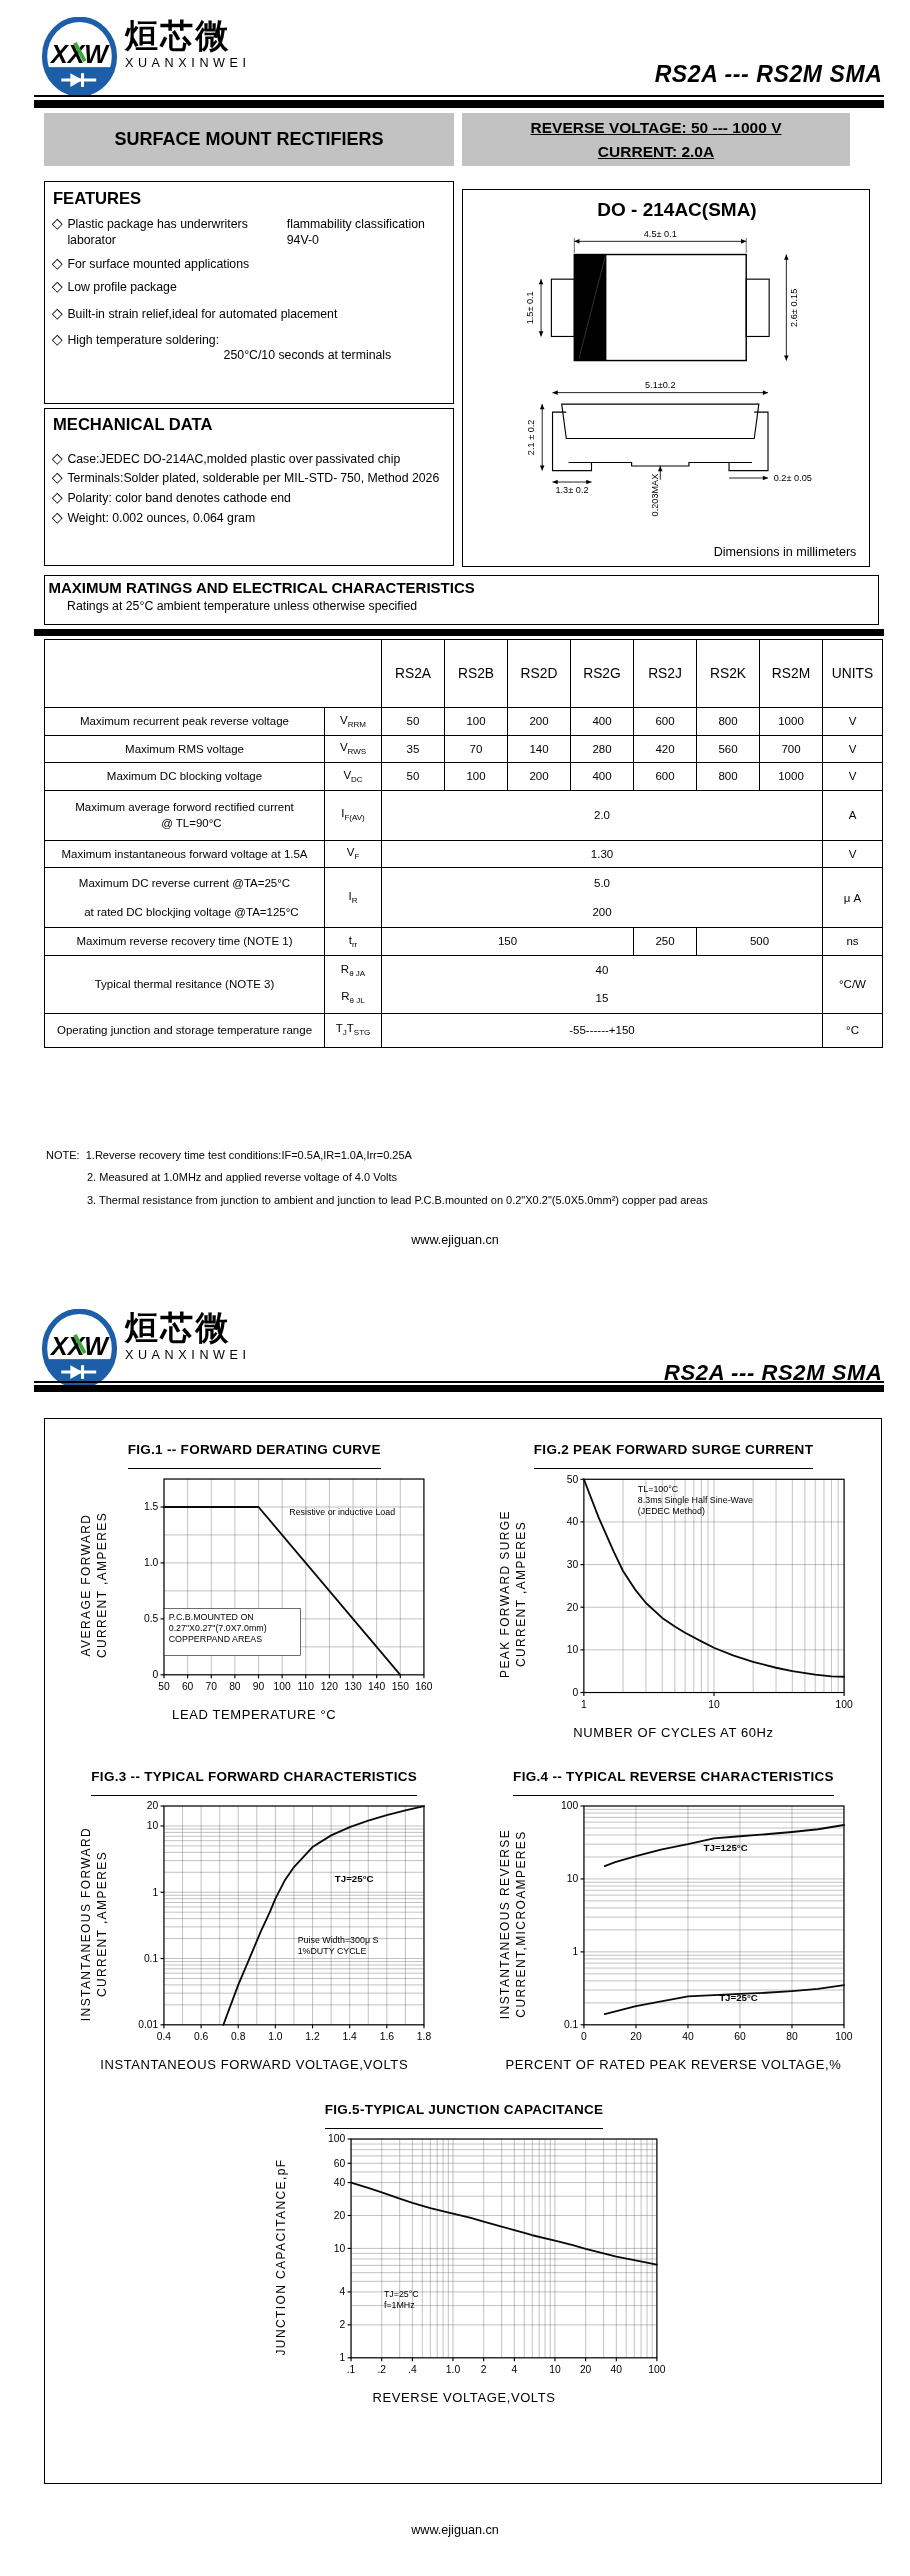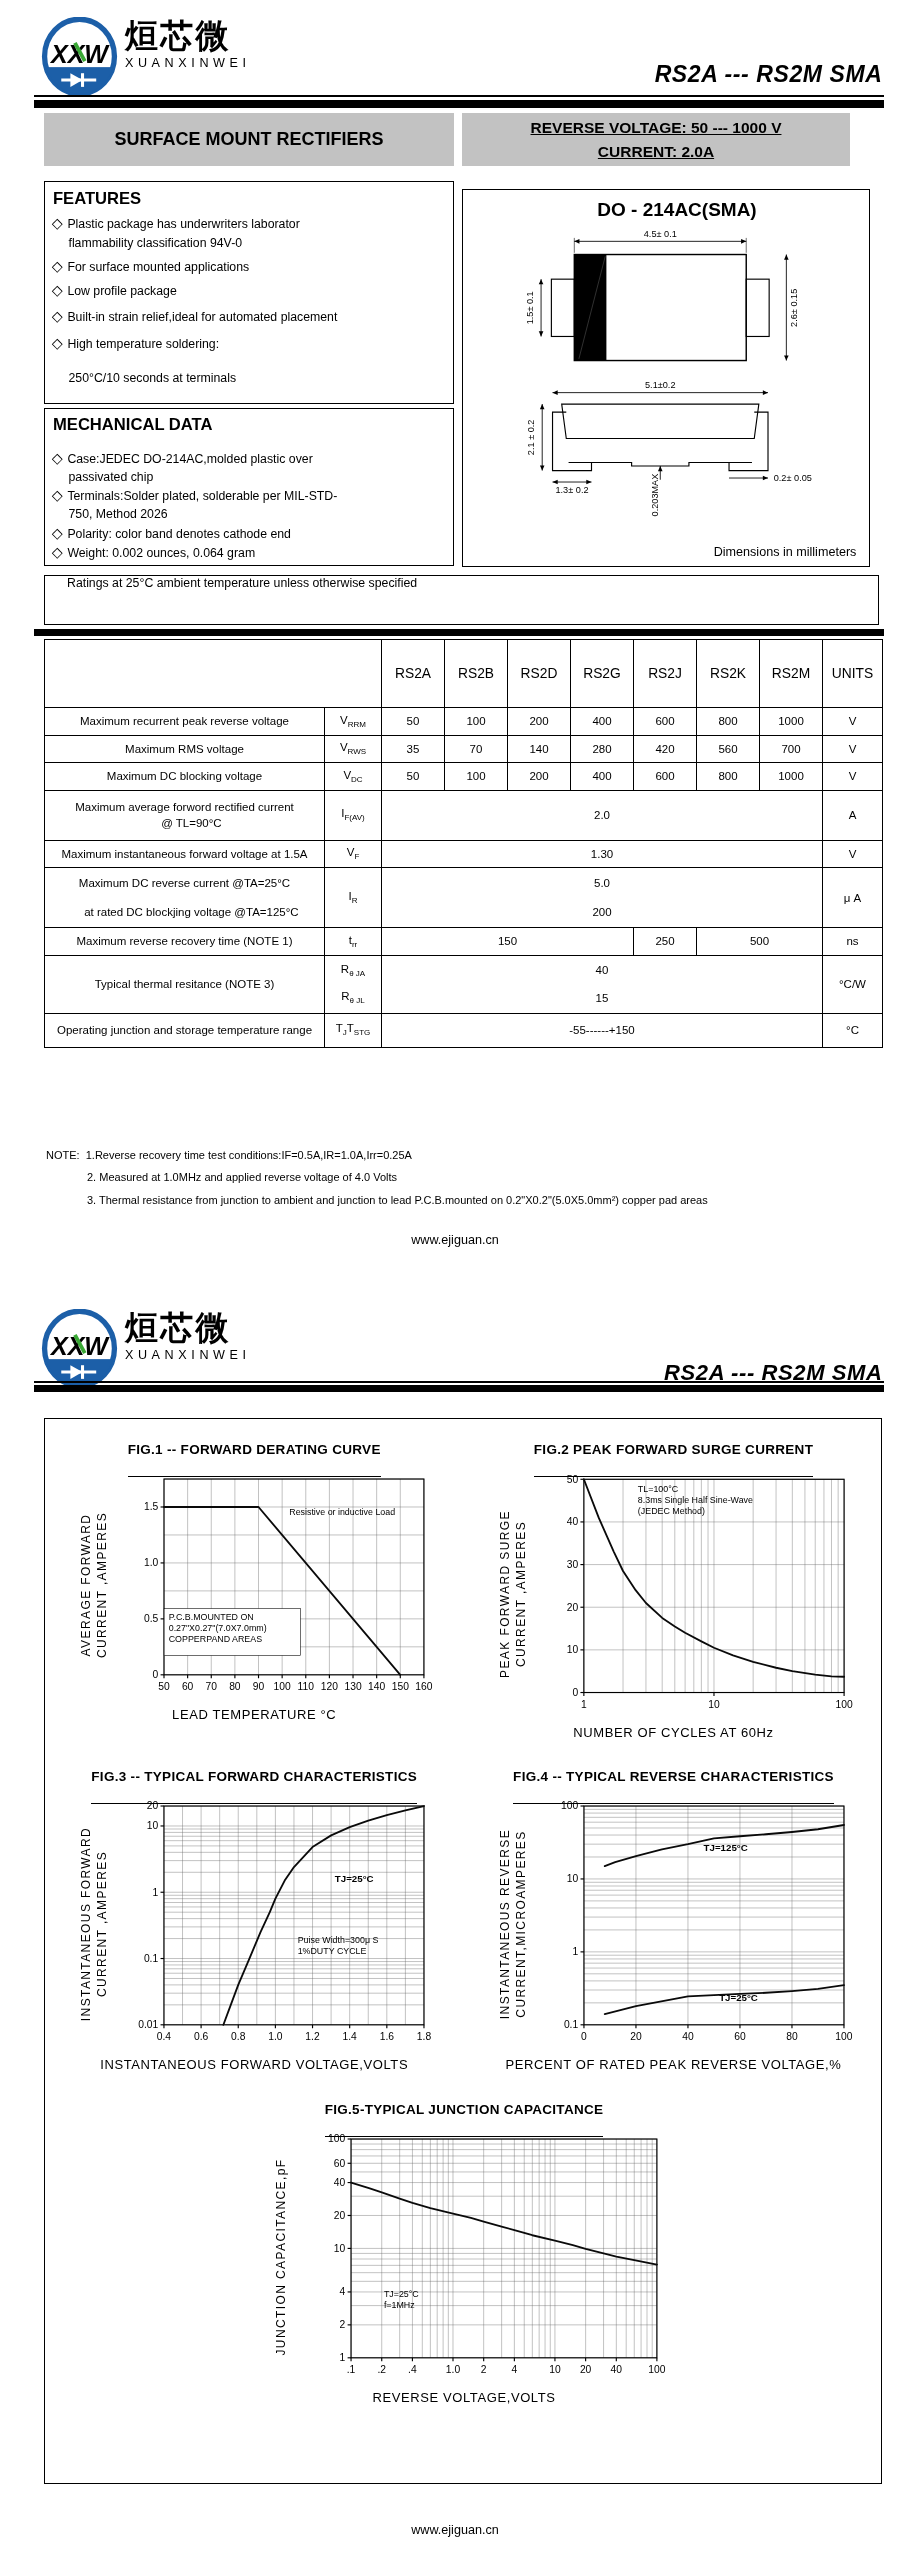--- a/index.html
+++ b/index.html
@@ -15,21 +15,21 @@
   .rule-thick{height:8px;background:#000;}
   .graybox{background:#c2c2c2;display:flex;flex-direction:column;justify-content:center;}
   .graybox .t1{font-size:18px;font-weight:bold;text-align:center;}
   .graybox .t2{font-size:15.5px;font-weight:bold;text-align:center;line-height:24px;text-decoration:underline;}
   
   .secbox{border:1.7px solid #000;box-sizing:border-box;background:#fff;}
   .sec-title{font-size:16.6px;font-weight:bold;margin:2.3px 0 6.9px 2.3px;}
   .item{display:flex;font-size:12.3px;line-height:1.32;margin:0 0 7.5px 1.1px;}
   .item .bullet{font-size:14.3px;margin-right:4.6px;line-height:1.1;}
   .item .l2{margin-left:1.1px;}
-  .item-lines{display:flex;flex-direction:column;gap:3.4px;}
+  .item-lines{display:flex;flex-direction:row;gap:3.4px;}
   
   .do-title{font-size:19px;font-weight:bold;margin:9.2px 0 0 22px;text-align:center;}
   .do-note{position:absolute;right:12.6px;bottom:6.9px;font-size:12.6px;}
   .pkg-dim{font-size:16px;}
   
   .ratings-title{font-size:15px;font-weight:bold;margin:3.4px 0 2.3px 3.4px;}
   .ratings-sub{font-size:12.3px;margin-left:22px;}
   table.ratings{border-collapse:collapse;width:835px;table-layout:fixed;border:1.7px solid #000;}
   table.ratings td,table.ratings th{border:1.4px solid #000;border-top-width:1.7px;border-bottom-width:1.7px;
     padding:1.1px 2.3px;font-size:11.5px;text-align:center;vertical-align:middle;box-sizing:border-box;}
@@ -46,21 +46,21 @@
   .r-tj td{height:34px;}
   .stack2{display:flex;flex-direction:column;justify-content:space-around;height:100%;}
   
   .notes{font-size:11px;line-height:1.25;}
   .notes .n{margin-bottom:8.6px;}
   .notes .ind{margin-left:41px;}
   .footer{width:100%;text-align:center;font-size:12.6px;}
   
   .figblock{position:absolute;}
   .fig-title{text-align:center;font-size:13.5px;font-weight:bold;letter-spacing:0.3px;}
-  .fig-title span{border-bottom:1.7px solid #000;padding-bottom:19px;}
+  .fig-title span{border-bottom:1.7px solid #000;padding-bottom:11px;}
   .fig-body{display:flex;align-items:center;justify-content:center;margin-top:13.8px;}
   .ylab{width:49px;position:relative;align-self:stretch;}
   .ylab-inner{position:absolute;top:50%;left:50%;transform:translate(-50%,-50%) rotate(-90deg);
     white-space:nowrap;font-size:12px;letter-spacing:1.4px;line-height:1.35;text-align:center;}
   .xlab{text-align:center;font-size:13px;margin-top:6.9px;letter-spacing:0.6px;}
   svg text{font-family:"Liberation Sans",sans-serif;fill:#000;}
   .tick{font-size:18px;}
   .ann{font-size:15.5px;}
   .ann.b{font-weight:bold;font-size:17px;}
 </style>
@@ -207,20 +207,21 @@
       <text x="498" y="451" text-anchor="start" class="pkg-dim">0.2± 0.05</text>
 
       <line x1="300" y1="424" x2="300" y2="448" stroke="#000" stroke-width="1.5"></line>
       <polygon points="300,424 296,433 304,433" fill="#000"></polygon>
       <text x="296" y="512" text-anchor="start" class="pkg-dim" transform="rotate(-90 296 512)">0.203MAX</text>
     </svg>
     <div class="do-note">Dimensions in millimeters</div>
   </div>
 
   <div class="abs secbox" style="left:44px;top:575px;width:835px;height:50px;">
+    <div class="ratings-title">MAXIMUM RATINGS AND ELECTRICAL CHARACTERISTICS</div>
     <div class="ratings-sub">Ratings at 25°C ambient temperature unless otherwise specified</div>
   </div>
   <div class="abs rule-thick" style="left:34px;top:629px;width:850px;height:6.9px;"></div>
 
   <div class="abs" style="left:44px;top:639px;">
     <table class="ratings">
       <colgroup>
           <col style="width:280px">
           <col style="width:57px">
           <col style="width:63px">

